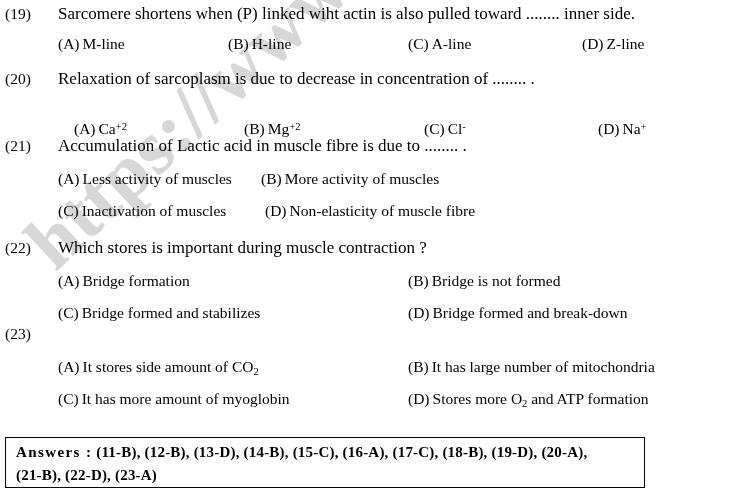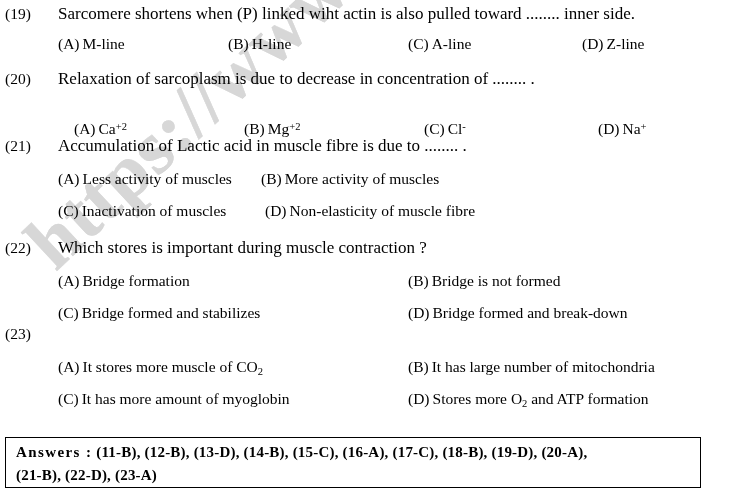--- a/index.html
+++ b/index.html
@@ -102,21 +102,21 @@
   .col-d4 { left: 582px; }
   .col-b2 { left: 408px; }
   .col-bq21 { left: 261px; }
   .col-dq21 { left: 265px; }
 
   
   #answers-box {
     position: absolute;
     left: 5px;
     top: 437px;
-    width: 696px;
+    width: 640px;
     height: 51px;
     border: 1.6px solid #000000;
     box-sizing: border-box;
     background: transparent;
     z-index: 3;
   }
   #answers-inner {
     padding: 3px 0 0 10px;
   }
   .answers-line {
@@ -224,21 +224,21 @@
       </span>
     </div>
   </div>
 
   <div class="question-block" style="top:322px;">
     <div class="q-head">
       <span class="q-number">(23)</span>
     </div>
     <div class="opt-row" style="top:9px;">
       <span class="option col-a">
-        <span class="opt-label">(A)</span><span>It stores more muscle of CO</span><sub>2</sub><span></span>
+        <span class="opt-label">(A)</span><span>It stores side amount of CO</span><sub>2</sub><span></span>
       </span>
       <span class="option col-b2">
         <span class="opt-label">(B)</span><span>It has large number of mitochondria</span>
       </span>
     </div>
     <div class="opt-row" style="top:17px;">
       <span class="option col-a">
         <span class="opt-label">(C)</span><span>It has more amount of myoglobin</span>
       </span>
       <span class="option col-b2">

